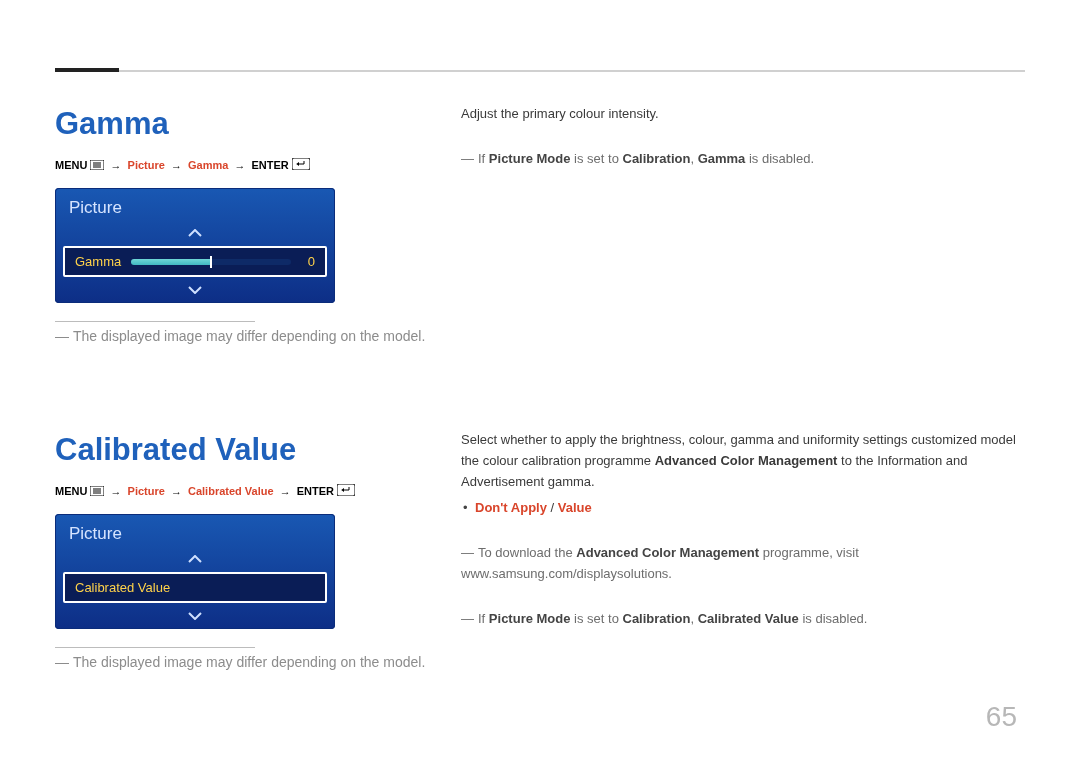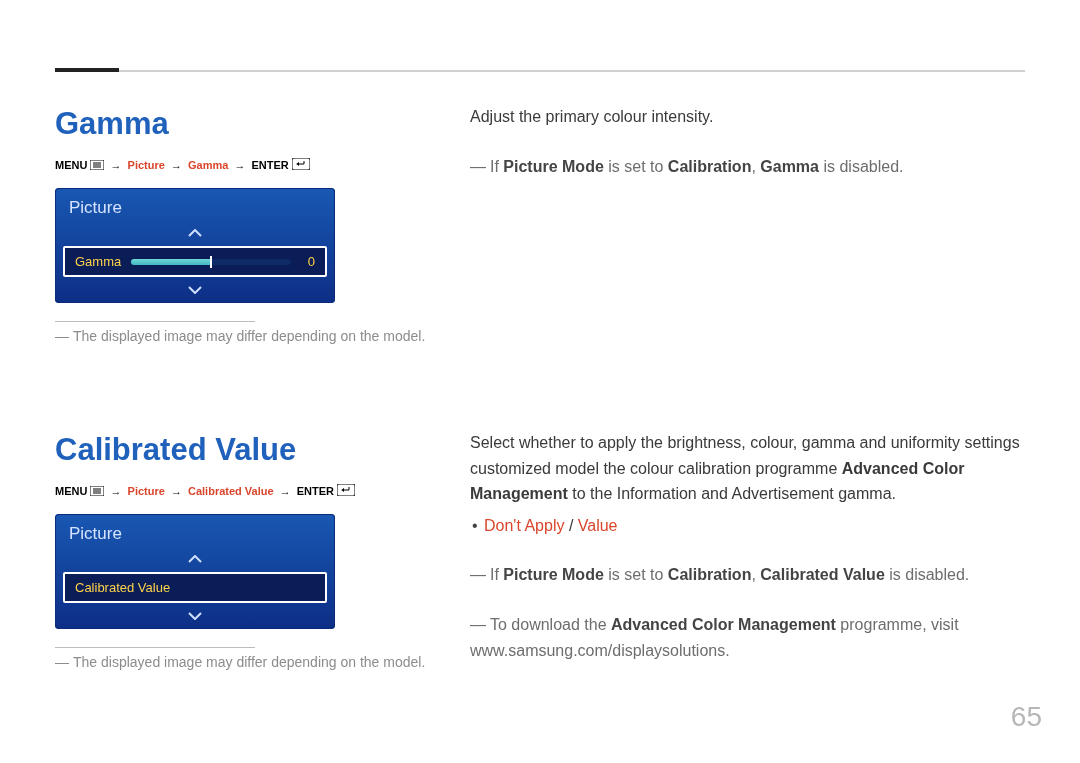--- a/index.html
+++ b/index.html
@@ -28,21 +28,21 @@
     left: 55px;
     width: 64px;
     height: 4px;
     background: #222;
   }
 
   .content {
     margin-top: 28px;
     display: grid;
     grid-template-columns: 380px 1fr;
-    column-gap: 35px;
+    column-gap: 26px;
   }
 
   h1 {
     font-size: 31px;
     color: #1f61bb;
     font-weight: 600;
     margin-top: 8px;
     margin-bottom: 16px;
   }
 
@@ -127,41 +127,41 @@
     margin: 18px 0 6px;
   }
   .disclaimer {
     font-size: 14px;
     color: #8c8c8c;
   }
   .disclaimer .tick { color: #8c8c8c; padding-right: 4px; }
 
   
   .right-col {
-    font-size: 16px;
+    font-size: 13px;
     color: #3a3a3a;
     padding-top: 6px;
     line-height: 1.6;
   }
   .right-col p { margin-bottom: 6px; }
   .note { color: #6d6d6d; margin-top: 24px; }
   .note .tick { padding-right: 4px; }
   .note b { color: #444; }
-  .hot-inline { color: #d9452b; font-weight: 400; }
+  .hot-inline { color: #d9452b; font-weight: 700; }
   .bullet-line { padding-left: 14px; position: relative; }
   .bullet-line::before {
     content: "•"; position: absolute; left: 2px; top: 0; color: #444;
   }
 
   
   .spacer { height: 40px; grid-column: 1 / -1; }
 
   .page-num {
     position: absolute;
-    right: 38px;
+    right: 63px;
     bottom: 30px;
     font-size: 28px;
     color: #b7b7b7;
     font-weight: 300;
   }
 
   svg.menu-svg { width: 14px; height: 10px; }
   svg.enter-svg { width: 18px; height: 12px; }
   svg.chev { width: 14px; height: 8px; }
 </style>
@@ -291,22 +291,22 @@
   </div>
 
   <div class="right-col">
     <p>
       <span>Select whether to apply the brightness, colour, gamma and uniformity settings customized model the colour calibration programme </span><b>Advanced Color Management</b><span> to the Information and Advertisement gamma.</span>
     </p>
     <p class="bullet-line">
       <span class="hot-inline">Don't Apply</span><span> / </span><span class="hot-inline">Value</span>
     </p>
     <p class="note">
+      <span class="tick">―</span><span>To download the </span><b>Advanced Color Management</b><span> programme, visit www.samsung.com/displaysolutions.</span>
+    </p>
+    <p class="note">
       <span class="tick">―</span><span>If </span><b>Picture Mode</b><span> is set to </span><b>Calibration</b><span>, </span><b>Calibrated Value</b><span> is disabled.</span>
     </p>
-    <p class="note">
-      <span class="tick">―</span><span>To download the </span><b>Advanced Color Management</b><span> programme, visit www.samsung.com/displaysolutions.</span>
-    </p>
   </div>
 
 </div>
 
 <div class="page-num">65</div>
 
 </body></html>

